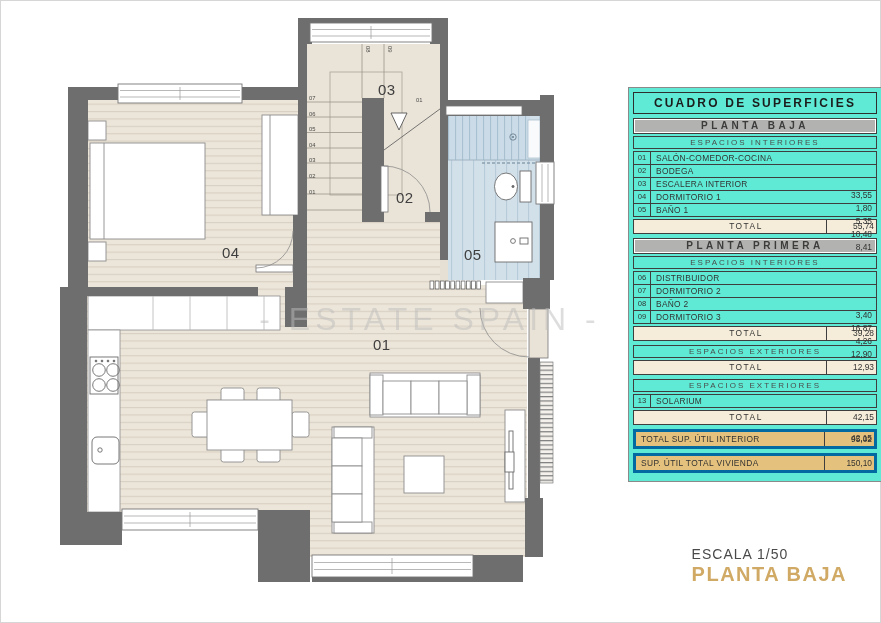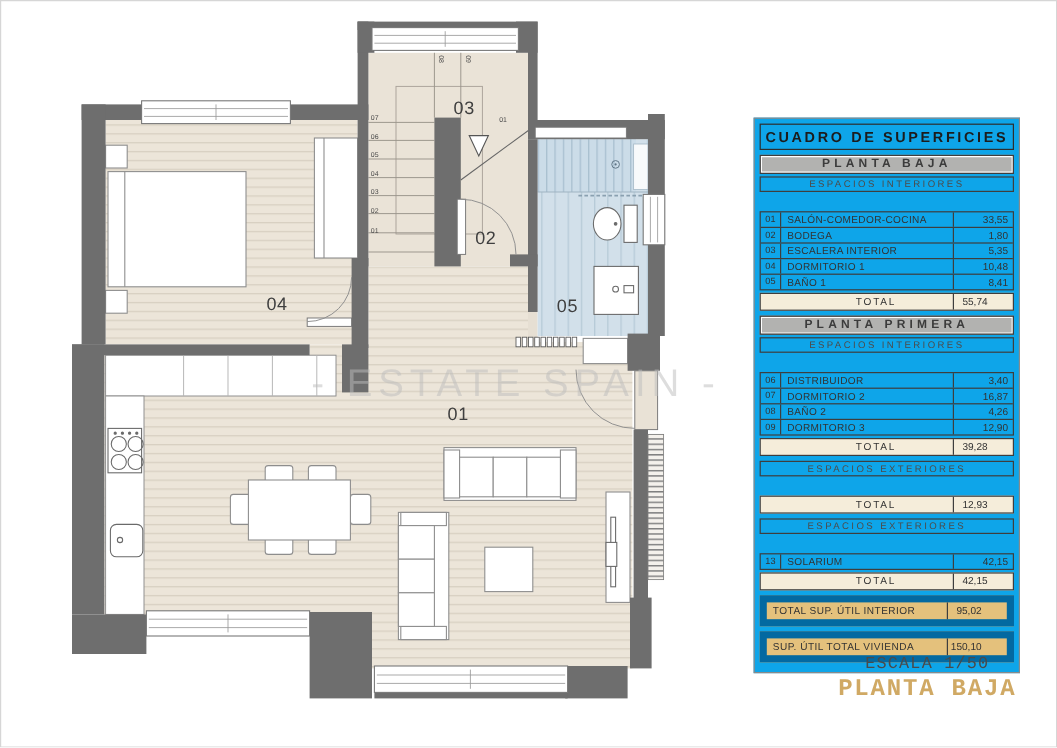--- a/index.html
+++ b/index.html
@@ -1,47 +1,47 @@
 <!DOCTYPE html>
 <html><head>
 <meta charset="utf-8">
 <style>
   html,body{margin:0;padding:0;background:#ffffff;}
   .page{position:relative;width:881px;height:623px;background:#fff;overflow:hidden;
         font-family:"Liberation Sans",sans-serif;box-shadow:inset 0 0 0 1px #d6d6d6;}
   .plan-svg{position:absolute;left:0;top:0;}
 
   
-  .panel{position:absolute;left:628px;top:98px;width:222px;background:#0ea5e9;
+  .panel{position:absolute;left:628px;top:87px;width:254px;background:#5eead4;
          border:1px solid #8a8a8a;padding:4px;box-sizing:border-box;color:#333;}
   .panel-title{border:1px solid #2e2e2e;text-align:center;font-size:12px;font-weight:bold;
          letter-spacing:2.2px;color:#1c1c1c;height:20px;line-height:20px;margin-bottom:4px;}
   .bar{background:#b2b2b0;border:1px solid #3e3e3e;box-shadow:inset 0 0 0 1px #fff;
          text-align:center;font-size:10px;font-weight:bold;letter-spacing:3.5px;color:#3c3c3c;
          height:14px;line-height:14px;margin-bottom:2px;}
   .subbar{border:1px solid #3e3e3e;text-align:center;font-size:8px;letter-spacing:2px;
-         color:#4c4c4c;height:11px;line-height:11px;margin-bottom:16px;}
+         color:#4c4c4c;height:11px;line-height:11px;margin-bottom:2px;}
   .rows{border:1px solid #3e3e3e;margin-bottom:2px;}
   .trow{display:flex;height:12px;line-height:12px;font-size:8.4px;border-bottom:1px solid #3e3e3e;}
   .trow:last-child{border-bottom:none;}
   .c-num{width:16px;text-align:center;border-right:1px solid #3e3e3e;font-size:7.6px;}
   .c-name{flex:1;padding-left:5px;letter-spacing:0.3px;white-space:nowrap;overflow:hidden;}
-  .c-val{width:50px;text-align:right;padding-right:4px;border-left:1px solid #3e3e3e;box-sizing:border-box;}
+  .c-val{width:50px;text-align:right;padding-right:4px;border-left:1px solid #3e3e3e;box-sizing:border-box;margin-top:37px;}
   .total{display:flex;height:13px;line-height:13px;border:1px solid #3e3e3e;background:#f5edda;
          font-size:8.4px;margin-bottom:4px;}
   .total .t-label{flex:1;text-align:center;letter-spacing:1.5px;padding-left:32px;}
   .total .t-val,.sumrow .s-val{width:50px;border-left:1px solid #3e3e3e;text-align:right;
-         padding-right:21px;box-sizing:border-box;}
-  .sumrow{display:flex;height:14px;line-height:14px;border:6px solid #0369a1;font-size:8.4px;margin-bottom:4px;}
+         padding-right:2px;box-sizing:border-box;}
+  .sumrow{display:flex;height:14px;line-height:14px;border:3px solid #0369a1;font-size:8.4px;margin-bottom:4px;}
   .sumrow .s-label{flex:1;padding-left:5px;letter-spacing:0.4px;white-space:nowrap;overflow:hidden;}
   .gold{background:#e4c17c;}
   .plain{background:#f8f4e6;}
 
   
-  .footer{position:absolute;right:34px;top:546px;text-align:center;font-family:Liberation Mono, monospace;}
+  .footer{position:absolute;right:34px;top:546px;text-align:left;}
   .scale{font-size:14px;color:#4a4a4a;letter-spacing:1px;}
   .ptitle{font-size:20px;font-weight:bold;color:#d0a964;letter-spacing:1.5px;margin-top:1px;}
 
   
   .room-label{font-family:"Liberation Sans",sans-serif;font-size:15px;fill:#3f3f3f;letter-spacing:0.5px;}
   .step-label{font-family:"Liberation Sans",sans-serif;font-size:5.8px;fill:#4a4a4a;}
   .wm{font-family:"Liberation Sans",sans-serif;font-size:32px;fill:#bdbdbd;opacity:0.5;letter-spacing:5px;}
 </style>
 </head>
 <body>

